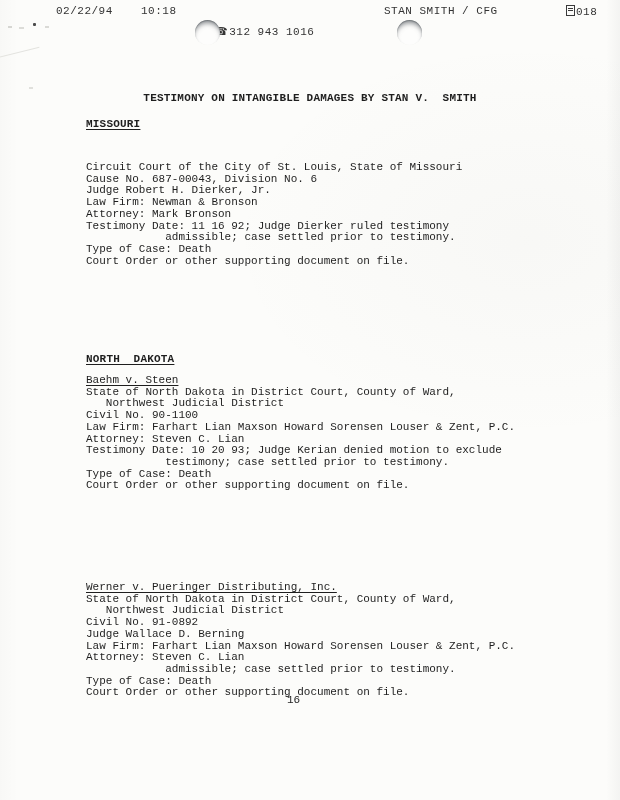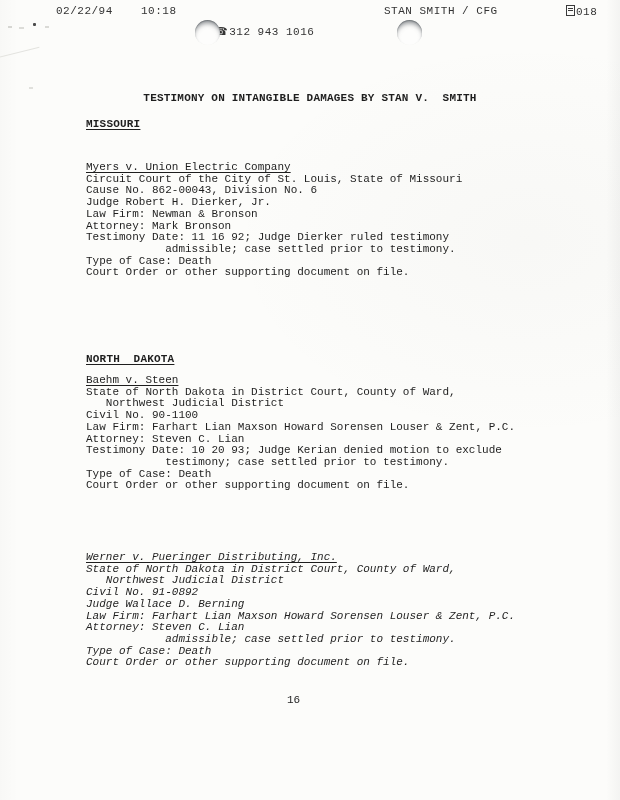--- a/index.html
+++ b/index.html
@@ -49,21 +49,21 @@
   .doc-title{position:absolute;top:92px;left:0;width:100%;text-align:center;
     font-size:11px;font-weight:bold;letter-spacing:0.2px;
     text-underline-offset:2px;white-space:pre;}
   .state-header{position:absolute;left:86px;font-size:11px;font-weight:bold;
     letter-spacing:0.2px;text-decoration:underline;text-underline-offset:2px;white-space:pre;}
   .state-1{top:118px;}
   .state-2{top:353px;}
   .case-block{position:absolute;left:86px;font-size:11px;line-height:11.7px;}
   .case-1{top:162px;}
   .case-2{top:375px;}
-  .case-3{top:552px;font-style:italic;}
+  .case-3{top:582px;}
   .case-name{text-decoration:underline;text-underline-offset:2px;white-space:pre;}
   .case-line{white-space:pre;}
   .page-number{position:absolute;left:287px;top:694px;font-size:11px;}
 </style>
 </head>
 <body>
 
 <div class="page">
 
   <div class="fax-header">
@@ -82,23 +82,22 @@
   <div class="artifact speck-b"></div>
   <div class="artifact speck-c"></div>
   <div class="artifact speck-d"></div>
   <div class="artifact speck-e"></div>
 
   <div class="doc-title">TESTIMONY ON INTANGIBLE DAMAGES BY STAN V.  SMITH</div>
 
   <div class="state-header state-1">MISSOURI</div>
 
   <div class="case-block case-1">
-    <div class="case-name">Myers v. Union Electric Company</div>
     <div class="case-line">Circuit Court of the City of St. Louis, State of Missouri</div>
-    <div class="case-line">Cause No. 862-00043, Division No. 6</div>
+    <div class="case-line">Cause No. 687-00043, Division No. 6</div>
     <div class="case-line">Judge Robert H. Dierker, Jr.</div>
     <div class="case-line">Law Firm: Newman &amp; Bronson</div>
     <div class="case-line">Attorney: Mark Bronson</div>
     <div class="case-line">Testimony Date: 11 16 92; Judge Dierker ruled testimony</div>
     <div class="case-line">            admissible; case settled prior to testimony.</div>
     <div class="case-line">Type of Case: Death</div>
     <div class="case-line">Court Order or other supporting document on file.</div>
   </div>
 
   <div class="state-header state-2">NORTH  DAKOTA</div>

